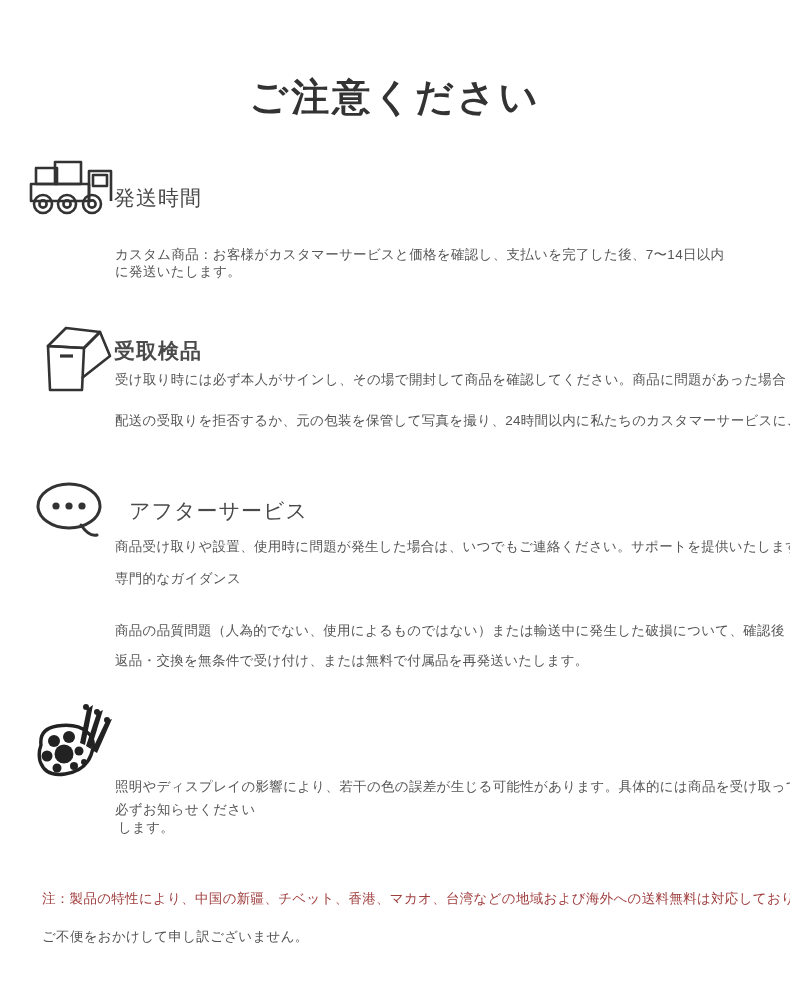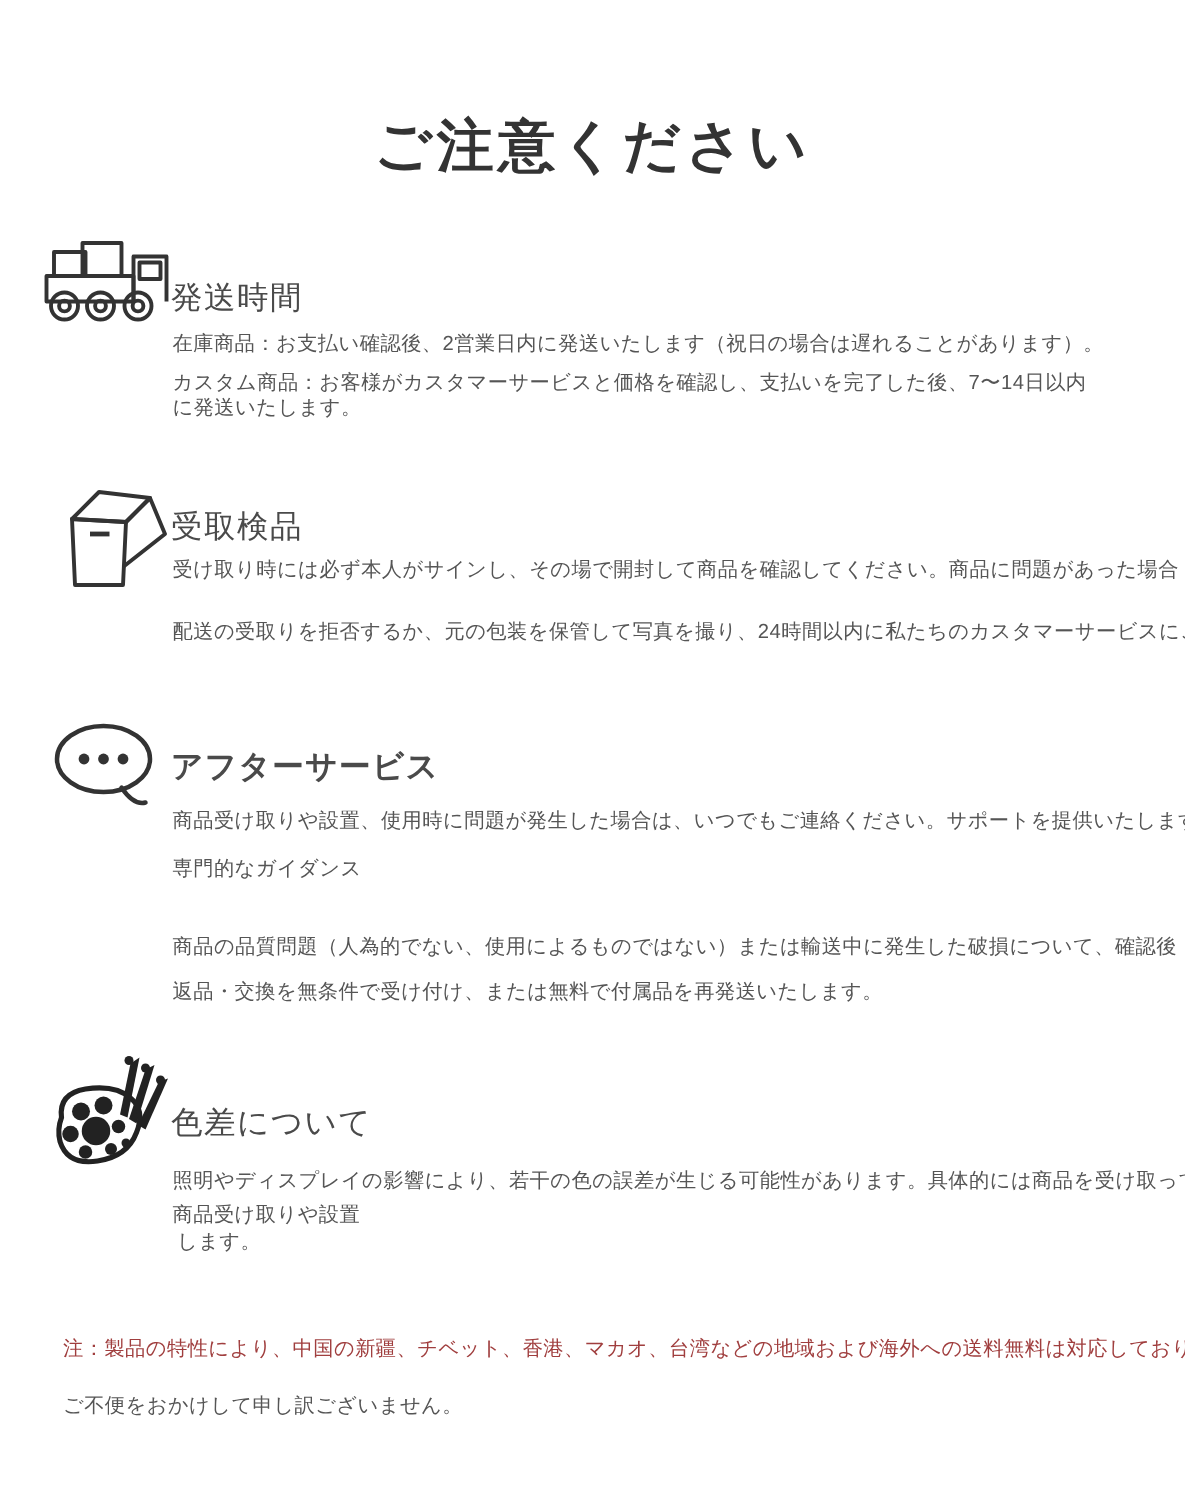--- a/index.html
+++ b/index.html
@@ -28,28 +28,28 @@
 
   
   .s1-icon { left:28px; top:158px; }
   .s1-heading { left:114px; top:184px; }
   .s1-l0 { left:115px; top:220px; }
   .s1-l1 { left:115px; top:246px; }
   .s1-l2 { left:115px; top:263px; }
 
   
   .s2-icon { left:36px; top:320px; }
-  .s2-heading { left:114px; top:337px; }
+  .s2-heading { left:114px; top:337px;font-weight:bold; }
   .s2-l0 { left:115px; top:371px; }
   .s2-l1 { left:115px; top:388px; }
   .s2-l2 { left:115px; top:412px; }
 
   
   .s3-icon { left:33px; top:480px; }
-  .s3-heading { left:114px; top:497px;font-weight:bold; }
+  .s3-heading { left:129px; top:497px; }
   .s3-l0 { left:115px; top:538px; }
   .s3-l1 { left:115px; top:570px; }
   .s3-l2 { left:115px; top:622px; }
   .s3-l3 { left:115px; top:652px; }
 
   
   .s4-icon { left:27px; top:699px; }
   .s4-heading { left:114px; top:734px; }
   .s4-l0 { left:115px; top:778px; }
   .s4-l1 { left:115px; top:801px; }
@@ -77,21 +77,20 @@
       <rect x="65" y="17" width="14" height="11"></rect>
       <circle cx="15" cy="46" r="9"></circle>
         <circle cx="15" cy="46" r="3.6"></circle>
       <circle cx="39" cy="46" r="9"></circle>
         <circle cx="39" cy="46" r="3.6"></circle>
       <circle cx="64" cy="46" r="9"></circle>
         <circle cx="64" cy="46" r="3.6"></circle>
     </svg>
   </div>
   <div class="heading s1-heading">発送時間</div>
-  <div class="line s1-l0">在庫商品：お支払い確認後、2営業日内に発送いたします（祝日の場合は遅れることがあります）。</div>
   <div class="line s1-l1">カスタム商品：お客様がカスタマーサービスと価格を確認し、支払いを完了した後、7〜14日以内</div>
   <div class="line s1-l2">に発送いたします。</div>
 
   <div class="icon s2-icon">
     <svg width="76" height="74" viewBox="0 0 76 74" fill="none" stroke="#333333" stroke-width="2.6" stroke-linejoin="round">
       <polygon points="12,26 30,8 64,12 48,28"></polygon>
       <polygon points="12,26 48,28 46,70 14,70"></polygon>
       <polyline points="48,28 64,12 74,36 46,58"></polyline>
       <line x1="24" y1="36" x2="37" y2="36" stroke-width="3.2"></line>
     </svg>
@@ -131,21 +130,20 @@
         <circle cx="42" cy="38" r="6"></circle>
         <circle cx="37" cy="55" r="9.5"></circle>
         <circle cx="20" cy="57" r="5.5"></circle>
         <circle cx="52" cy="52" r="4.5"></circle>
         <circle cx="30" cy="69" r="4.5"></circle>
         <circle cx="47" cy="67" r="4"></circle>
         <circle cx="57" cy="63" r="3"></circle>
       </g>
     </svg>
   </div>
-  <div class="heading s4-heading">色差について</div>
   <div class="line s4-l0">照明やディスプレイの影響により、若干の色の誤差が生じる可能性があります。具体的には商品を受け取ってからご</div>
-  <div class="line s4-l1">商品受け取りや設置</div>
+  <div class="line s4-l1">必ずお知らせください</div>
   <div class="line s4-l2">します。</div>
 
   <div class="note-red">注：製品の特性により、中国の新疆、チベット、香港、マカオ、台湾などの地域および海外への送料無料は対応しておりません。</div>
   <div class="note-gray">ご不便をおかけして申し訳ございません。</div>
 
 </div>
 
 </body></html>

